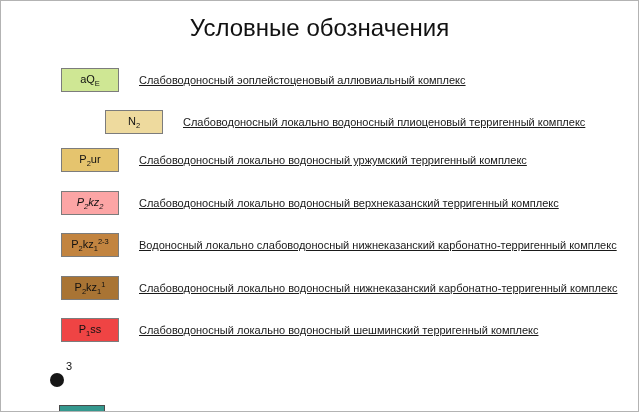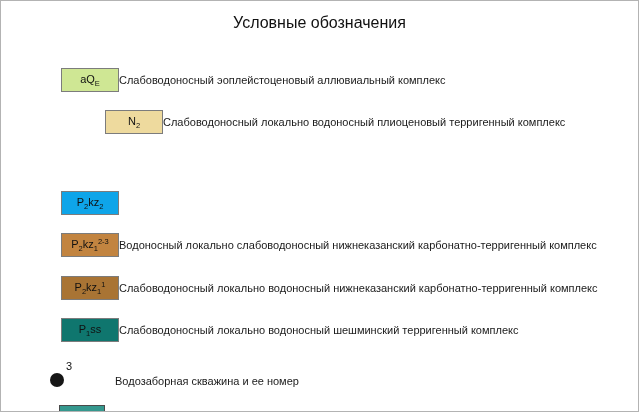--- a/index.html
+++ b/index.html
@@ -3,33 +3,33 @@
 <meta charset="utf-8">
 <style>
   html,body { margin:0; padding:0; background:#fff; }
   .frame {
     position:relative; width:639px; height:412px; box-sizing:border-box;
     border:1px solid #b3b3b3; background:#ffffff; overflow:hidden;
     font-family:"Liberation Sans", sans-serif; color:#1a1a1a;
   }
   .title {
     position:absolute; top:13px; left:0; width:100%;
-    text-align:center; font-size:16px; font-weight:400; color:#111;
+    text-align:center; font-size:24px; font-weight:400; color:#111;
   }
   .row { position:absolute; left:36px; display:flex; align-items:center;padding-left:24px; }
   .box {
     width:58px; height:24px; box-sizing:border-box;
     border:1px solid #7c7c7c;
     display:flex; align-items:center; justify-content:center;
     flex:0 0 auto;
   }
   .code { font-size:11px; color:#111; white-space:nowrap; }
   .code sub { font-size:7.5px; vertical-align:-3px; }
   .code sup { font-size:7.5px; vertical-align:4px;text-align:right; }
-  .desc { font-size:11px; color:#1a1a1a; white-space:nowrap; }
+  .desc { margin-left:20px; font-size:11px; color:#1a1a1a; white-space:nowrap;text-decoration:underline; }
   .well-row { position:absolute; left:36px; top:358px; width:560px; height:32px; }
   .well-dot {
     position:absolute; left:13px; top:14px; width:14px; height:14px;
     border-radius:50%; background:#161616;
   }
   .well-num { position:absolute; left:29px; top:1px; font-size:11px; color:#111; }
   .well-desc { position:absolute; left:78px; top:16px; font-size:11px; color:#1a1a1a; white-space:nowrap; }
   .partial-box {
     position:absolute; left:58px; top:404px; width:46px; height:8px;
     box-sizing:border-box; border:1px solid #4a4a4a; border-bottom:none;
@@ -49,49 +49,55 @@
     <div class="desc">Слабоводоносный эоплейстоценовый аллювиальный комплекс</div>
   </div>
 
   <div class="row" style="top:109px">
     <div class="box" style="background-color: rgb(238, 218, 158); margin-left: 44px;">
       <span class="code"><span>N</span><sub>2</sub><span></span><sub></sub><sup></sup></span>
     </div>
     <div class="desc">Слабоводоносный локально водоносный плиоценовый терригенный комплекс</div>
   </div>
 
+  <div class="row" style="top:147px">
+    <div class="box" style="background-color: rgb(229, 196, 110);">
+      <span class="code"><span>P</span><sub>2</sub><span>ur</span><sub></sub><sup></sup></span>
+    </div>
+    <div class="desc">Слабоводоносный локально водоносный уржумский терригенный комплекс</div>
+  </div>
 
   <div class="row" style="top:190px">
-    <div class="box" style="background-color: #0ea5e9;">
+    <div class="box" style="background-color: #fca5a5; font-style: italic;">
       <span class="code"><span>P</span><sub>2</sub><span>kz</span><sub>2</sub><sup></sup></span>
     </div>
+    <div class="desc">Слабоводоносный локально водоносный верхнеказанский терригенный комплекс</div>
   </div>
 
   <div class="row" style="top:232px">
     <div class="box" style="background-color: rgb(194, 132, 64);">
       <span class="code"><span>P</span><sub>2</sub><span>kz</span><sub>1</sub><sup>2-3</sup></span>
     </div>
     <div class="desc">Водоносный локально слабоводоносный нижнеказанский карбонатно-терригенный комплекс</div>
   </div>
 
   <div class="row" style="top:275px">
     <div class="box" style="background-color: rgb(169, 116, 52);">
       <span class="code"><span>P</span><sub>2</sub><span>kz</span><sub>1</sub><sup>1</sup></span>
     </div>
     <div class="desc">Слабоводоносный локально водоносный нижнеказанский карбонатно-терригенный комплекс</div>
   </div>
 
   <div class="row" style="top:317px">
-    <div class="box" style="background-color: #0f766e; align-items: center;">
+    <div class="box" style="background-color: #ef4444; align-items: center;">
       <span class="code"><span>P</span><sub>1</sub><span>ss</span><sub></sub><sup></sup></span>
     </div>
     <div class="desc">Слабоводоносный локально водоносный шешминский терригенный комплекс</div>
   </div>
 
   <div class="well-row">
     <span class="well-dot" style="background-color: rgb(22, 22, 22);"></span>
     <span class="well-num">3</span>
-    <span class="well-desc">Водозаборная скважина и ее номер</span>
   </div>
 
   <div class="partial-box" style="background-color: rgb(53, 152, 142);"></div>
 
 </div>
 
 </body></html>

